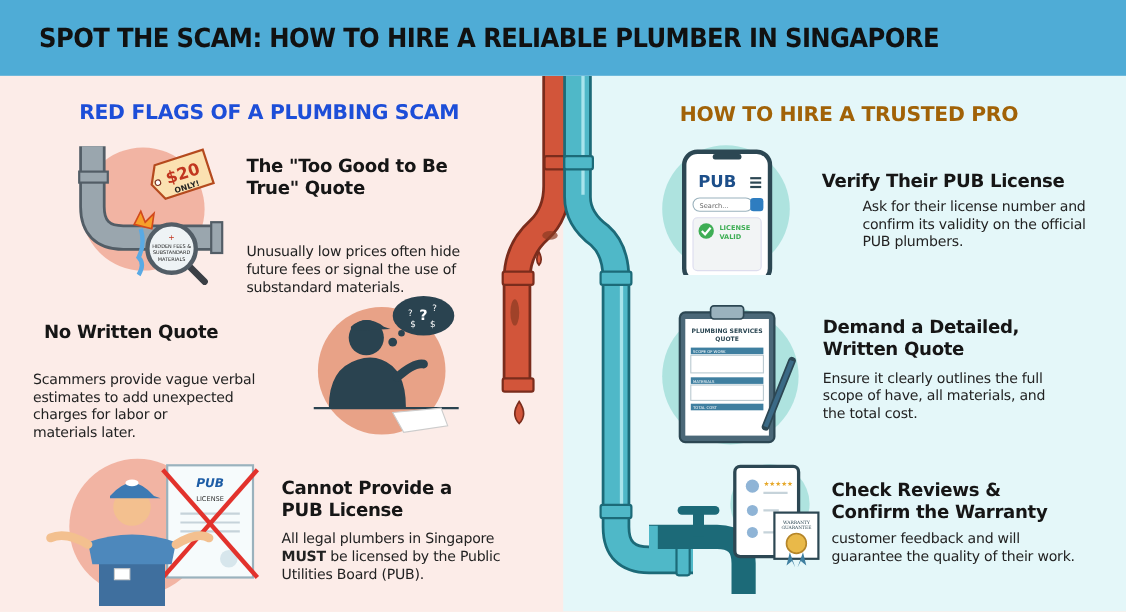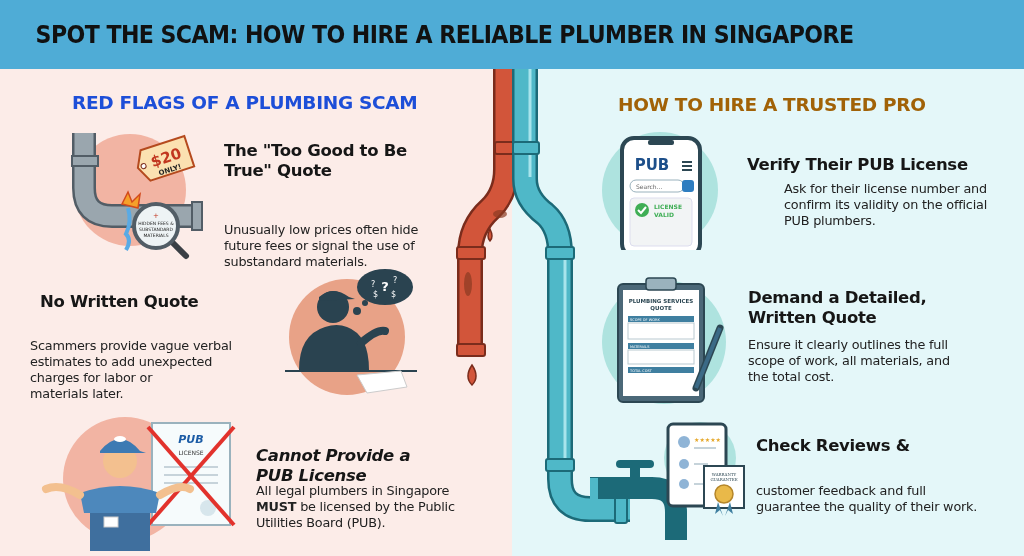--- a/index.html
+++ b/index.html
@@ -133,21 +133,21 @@
     <path d="M50 80 L50 138 L110 138 L110 80 Z" fill="#3f6f9e"></path>
     <path d="M40 80 Q80 66 120 80 L116 100 L44 100 Z" fill="#4d88bc"></path>
     <circle cx="80" cy="48" r="17" fill="#f3c08f"></circle>
     <path d="M60 38 Q80 14 100 38 L106 40 L60 40 Z" fill="#3d7ab3"></path>
     <ellipse cx="80" cy="26" rx="6" ry="3" fill="#fff"></ellipse>
     <path d="M40 82 Q20 70 6 76" stroke="#f3c08f" stroke-width="8" fill="none" stroke-linecap="round"></path>
     <path d="M120 82 Q140 70 150 76" stroke="#f3c08f" stroke-width="8" fill="none" stroke-linecap="round"></path>
     <rect x="64" y="104" width="14" height="10" fill="#fff" stroke="#ccc"></rect>
   </svg>
 </div>
-<div class="item-title" style="left:256px; top:446px;font-style:italic;">
+<div class="item-title" style="left:256px; top:434px;">
   <div>Cannot Provide a</div>
   <div>PUB License</div>
 </div>
 <div class="item-desc" style="left:256px; top:483px;">
   <div>All legal plumbers in Singapore</div>
   <div><b>MUST</b><span> be licensed by the Public</span></div>
   <div>Utilities Board (PUB).</div>
 </div>
 
 <div class="section-title right-title">HOW TO HIRE A TRUSTED PRO</div>
@@ -199,21 +199,21 @@
     <line x1="120" y1="58" x2="96" y2="118" stroke="#2c4753" stroke-width="7" stroke-linecap="round"></line>
     <line x1="120" y1="58" x2="96" y2="118" stroke="#3b6a86" stroke-width="4"></line>
   </svg>
 </div>
 <div class="item-title" style="left:748px; top:288px;">
   <div>Demand a Detailed,</div>
   <div>Written Quote</div>
 </div>
 <div class="item-desc" style="left:748px; top:337px;">
   <div>Ensure it clearly outlines the full</div>
-  <div>scope of work, all materials, and</div>
+  <div>scope of have, all materials, and</div>
   <div>the total cost.</div>
 </div>
 
 <div class="illus" style="left:590px; top:420px;">
   <svg width="160" height="136" viewBox="0 0 160 136">
     <circle cx="110" cy="38" r="36" fill="#aee3df"></circle>
 
     <path d="M0 68 L62 68 Q86 68 86 92 L86 120" fill="none" stroke="#1c6a78" stroke-width="22"></path>
     <rect x="40" y="44" width="10" height="24" fill="#1c6a78"></rect>
     <rect x="26" y="40" width="38" height="8" rx="4" fill="#1c6a78"></rect>
@@ -231,17 +231,18 @@
     <rect x="114" y="46" width="40" height="42" fill="#fff" stroke="#2c4753" stroke-width="2"></rect>
     <text x="134" y="56" font-size="4" fill="#2c4753" text-anchor="middle" font-family="DejaVu Serif, serif">WARRANTY</text>
     <text x="134" y="61" font-size="4" fill="#2c4753" text-anchor="middle" font-family="DejaVu Serif, serif">GUARANTEE</text>
     <circle cx="134" cy="74" r="9" fill="#e9b949" stroke="#b5862a" stroke-width="1.5"></circle>
     <path d="M128 82 L125 94 L130 90 L133 96 Z" fill="#3f7fa0"></path>
     <path d="M140 82 L143 94 L138 90 L135 96 Z" fill="#3f7fa0"></path>
   </svg>
 </div>
 <div class="item-title" style="left:756px; top:436px;">
   <div>Check Reviews &amp;</div>
+  <div>Confirm the Warranty</div>
 </div>
 <div class="item-desc" style="left:756px; top:483px;">
-  <div>customer feedback and full</div>
+  <div>customer feedback and will</div>
   <div>guarantee the quality of their work.</div>
 </div>
 
 </body></html>

